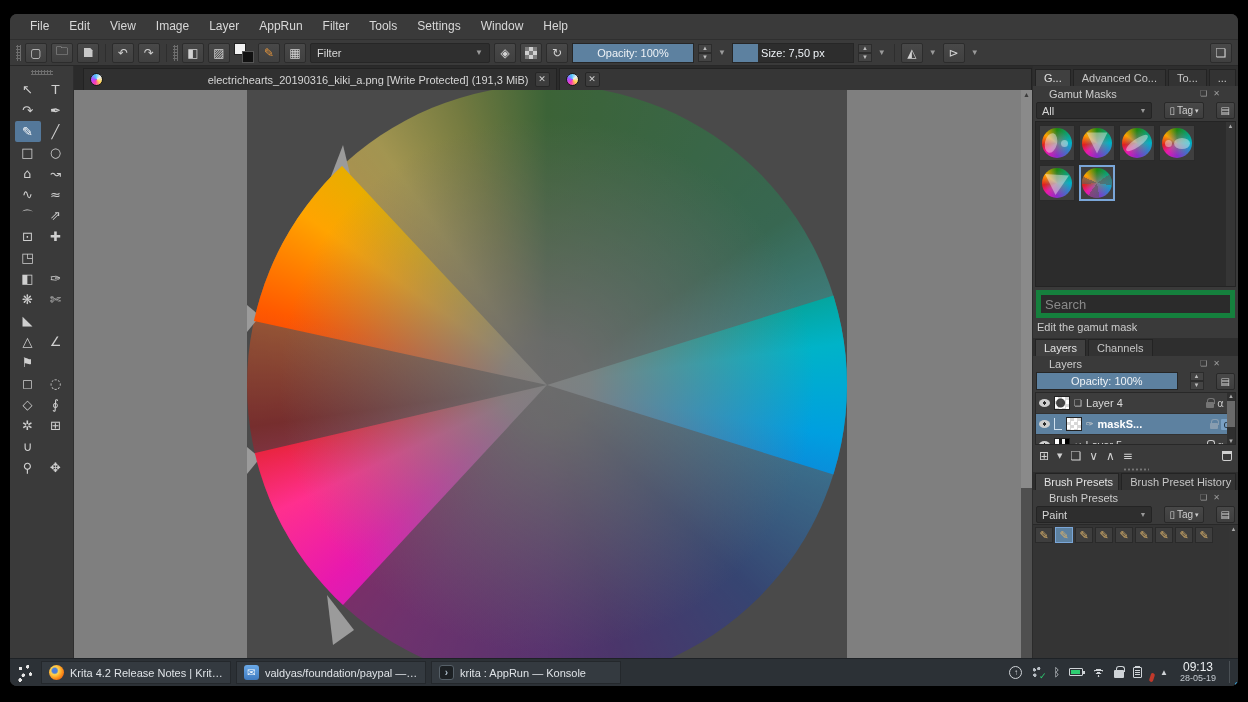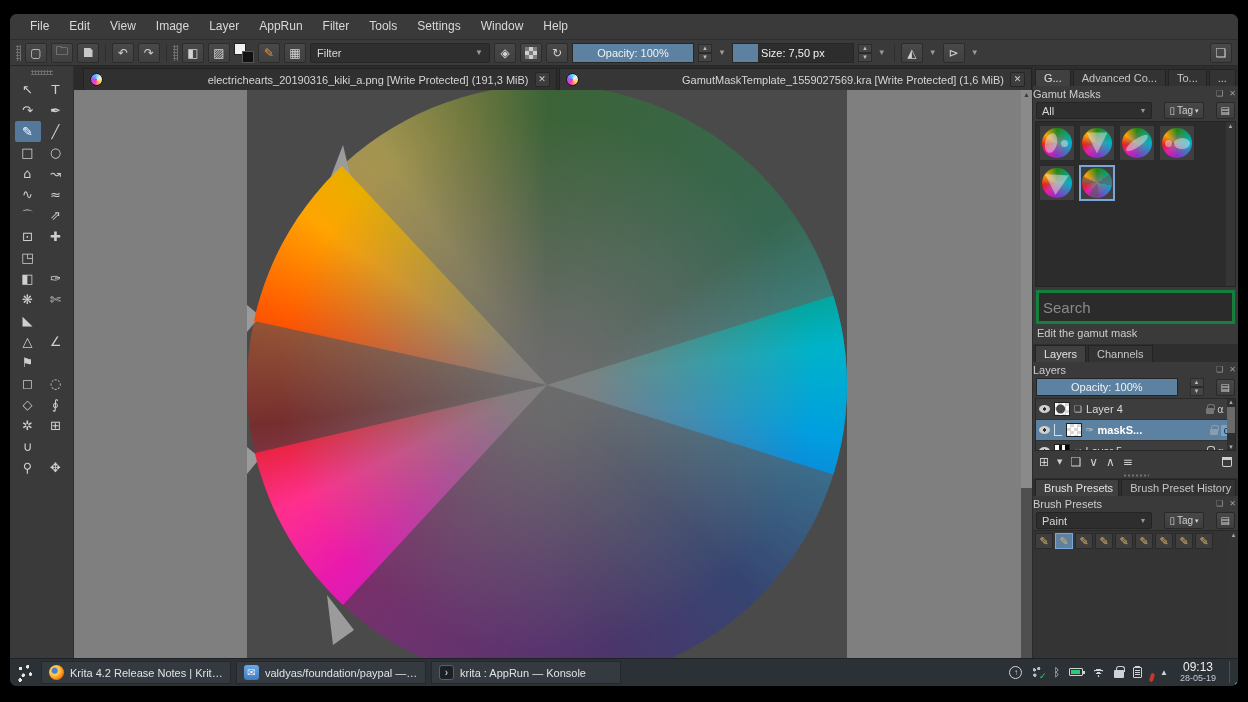--- a/index.html
+++ b/index.html
@@ -94,21 +94,21 @@
   .vscroll .handle { position:absolute; left:0; right:0; top:0; height:398px; background:#8a8a8a; }
   .vscroll .arr { position:absolute; top:1px; left:0; right:0; text-align:center; font-size:7px; color:#3c3c3c; }
 
   
   .docker { width:206px; background:#3a3a3a; border-left:1px solid #2b2b2b;
     display:flex; flex-direction:column; font-size:11px; color:#cfcfcf; overflow:hidden; }
   .dk-tabs { display:flex; align-items:flex-end; height:20px; background:#2e2e2e; padding:0 2px; gap:2px; }
   .dk-tab { padding:2px 8px; background:#333; border:1px solid #232323; border-bottom:none;
     color:#c6c6c6; font-size:11px; white-space:nowrap; overflow:hidden; }
   .dk-tab.active { background:#404040; color:#e2e2e2; }
-  .dk-head { display:flex; align-items:center; height:15px; padding:0 0; color:#cdcdcd; }
+  .dk-head { display:flex; align-items:center; height:15px; padding:0 16px; color:#cdcdcd; }
   .dk-head .hicons { margin-left:auto; font-size:8px; color:#9d9d9d; letter-spacing:2px; }
   .dk-row { display:flex; align-items:center; gap:12px; padding:1px 3px; }
   .dk-combo { flex:1; height:17px; background:#2e2e2e; border:1px solid #242424; border-radius:2px;
     display:flex; align-items:center; padding:0 5px; color:#d6d6d6; }
   .dk-combo .caret { margin-left:auto; font-size:7px; color:#999; }
   .dk-btn { height:17px; background:linear-gradient(#484848,#3e3e3e); border:1px solid #292929;
     border-radius:2px; display:flex; align-items:center; justify-content:center;
     padding:0 4px; color:#cfcfcf; font-size:10px; gap:2px; }
   .masks-grid { height:166px; background:#2c2c2c; border:1px solid #242424; margin:1px 2px;
     position:relative; padding:3px; display:flex; flex-wrap:wrap; gap:4px; align-content:flex-start; }
@@ -125,22 +125,22 @@
   .m2-tri { inset:0; clip-path:polygon(50% 85%, 15% 15%, 85% 15%); }
   .m3-lens { width:26px; height:8px; left:2px; top:11px; border-radius:50%; transform:rotate(-35deg); }
   .m4-dot { width:7px; height:7px; left:3px; top:12px; border-radius:50%; }
   .m4-ell { width:16px; height:11px; right:2px; top:10px; border-radius:50%; }
   .m5-tri { inset:0; clip-path:polygon(45% 90%, 10% 20%, 90% 25%); }
   .m6-wedges { inset:0; background:conic-gradient(from 40deg, transparent 0 15deg,
       rgba(90,90,90,.6) 15deg 60deg, transparent 60deg 130deg, rgba(90,90,90,.6) 130deg 175deg,
       transparent 175deg 225deg, rgba(90,90,90,.6) 225deg 255deg, transparent 255deg); }
   .grid-scroll { position:absolute; right:0; top:0; bottom:0; width:9px; background:#353535; }
   .grid-scroll .arr { position:absolute; top:1px; left:0; right:0; text-align:center; font-size:6px; color:#aaa; }
-  .search { height:34px; margin:2px 3px 1px 3px; background:#2b2b2b; border:3px solid #15803d;
-    color:#d0d0d0; font-size:15px; padding:0 4px; width:calc(100% - 6px); }
+  .search { height:28px; margin:2px 3px 1px 3px; background:#2b2b2b; border:5px solid #15803d;
+    color:#d0d0d0; font-size:13px; padding:0 4px; width:calc(100% - 6px); }
   .search::placeholder { color:#8a8a8a; }
   .edit-heading { padding:2px 4px 1px 4px; color:#cdcdcd; }
   .groupbox { margin:1px 3px; border:1px solid #2c2c2c; border-radius:2px; padding:3px 4px; }
   .form-row { display:flex; align-items:flex-start; gap:6px; margin-bottom:3px; }
   .form-row label { width:60px; padding-top:2px; color:#c8c8c8; }
   .field { flex:1; height:17px; background:#2b2b2b; border:1px solid #222; color:#d8d8d8;
     font-size:11px; padding:0 4px; min-width:0; width:100%; }
   textarea.field { height:40px; resize:none; }
   .gb-actions { display:flex; align-items:center; margin-top:2px; }
   .icon-btn { width:24px; height:16px; background:linear-gradient(#484848,#3e3e3e);
@@ -383,21 +383,20 @@
 
     <div class="center">
       <div class="tabbar">
         <div class="dtab">
           <span class="krita-dot"></span>
           <span class="ttl">electrichearts_20190316_kiki_a.png [Write Protected]  (191,3 MiB)</span>
           <span class="close">✕</span>
         </div>
         <div class="dtab active">
           <span class="krita-dot"></span>
-          <span class="ttl">GamutMaskTemplate_1559027569.kra [Write Protected]  (1,6 MiB)</span>
           <span class="close">✕</span>
         </div>
       </div>
 
       <div class="viewport">
         <div class="doc">
           <div class="wheel dim"></div>
           <div class="gray-shape tip-a"></div>
           <div class="gray-shape tip-b"></div>
           <div class="gray-shape sliver-1"></div>

